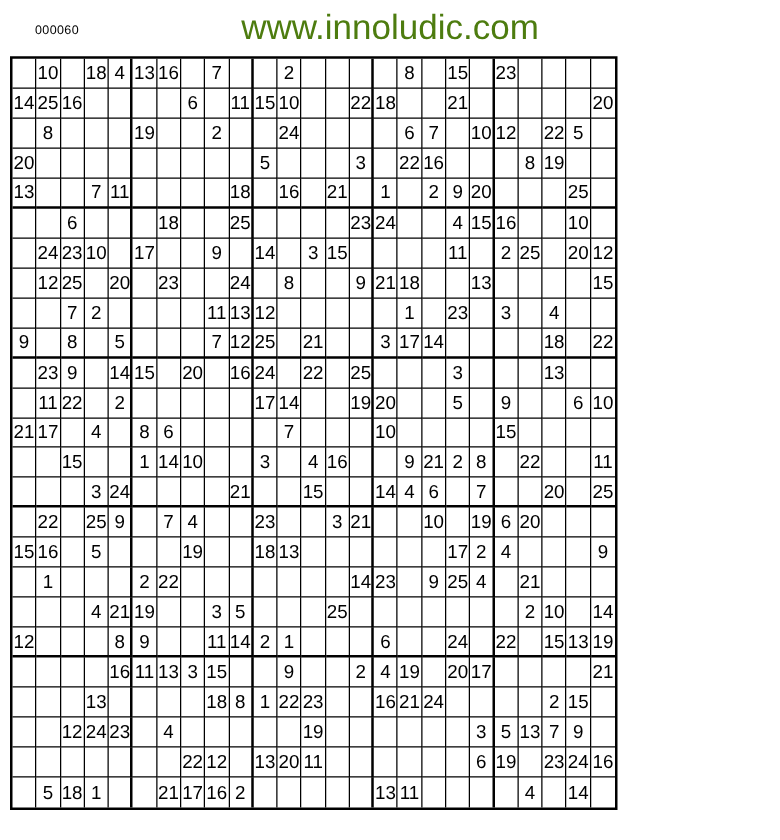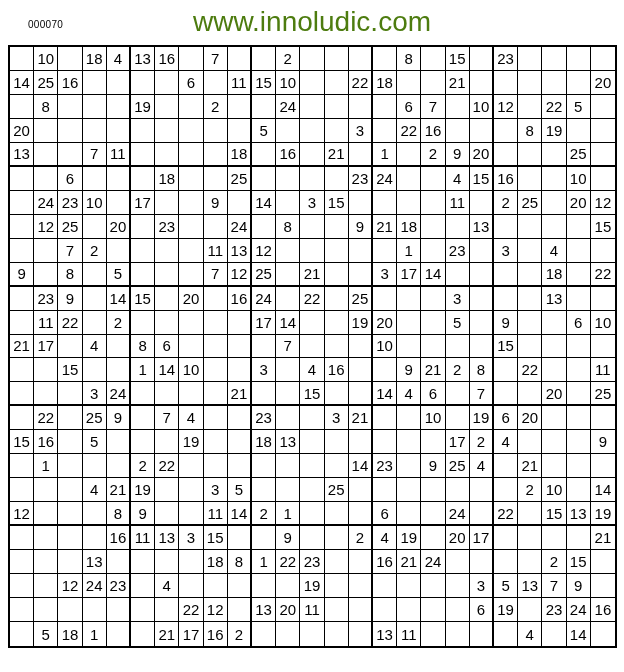--- a/index.html
+++ b/index.html
@@ -13,21 +13,21 @@
   .header-id {
     position: absolute; left: 28px; top: 19px;
     font-size: 10px; letter-spacing: 0.3px; color: #000;
   }
   .page-title {
     position: absolute; top: 6px; left: 0; width: 100%;
     text-align: center; font-size: 28px; font-weight: 400; color: #4d7c0f;
   }
   .grid {
     position: absolute; left: 8px; top: 45px;
-    width: 609px; height: 603px;
+    width: 486px; height: 603px;
     box-sizing: border-box;
     border: 2px solid #000;
     display: grid;
     grid-template-columns: repeat(25, 1fr);
     grid-template-rows: repeat(25, 1fr);
     background: #fff;
   }
   .cell {
     box-sizing: border-box;
     border-right: 1px solid #000;
@@ -36,21 +36,21 @@
     font-size: 15px; line-height: 1; color: #000;
   }
   .cell.thick-r { border-right-width: 2px; }
   .cell.thick-b { border-bottom-width: 2px; }
   .cell.last-c  { border-right: none; }
   .cell.last-r  { border-bottom: none; }
 </style>
 </head>
 <body>
 
-<div class="header-id">000070</div>
+<div class="header-id">000060</div>
 
 <div class="page-title">www.innoludic.com</div>
 
 <div class="grid">
     <div class="cell"></div>
     <div class="cell">10</div>
     <div class="cell"></div>
     <div class="cell">18</div>
     <div class="cell thick-r">4</div>
     <div class="cell">13</div>

